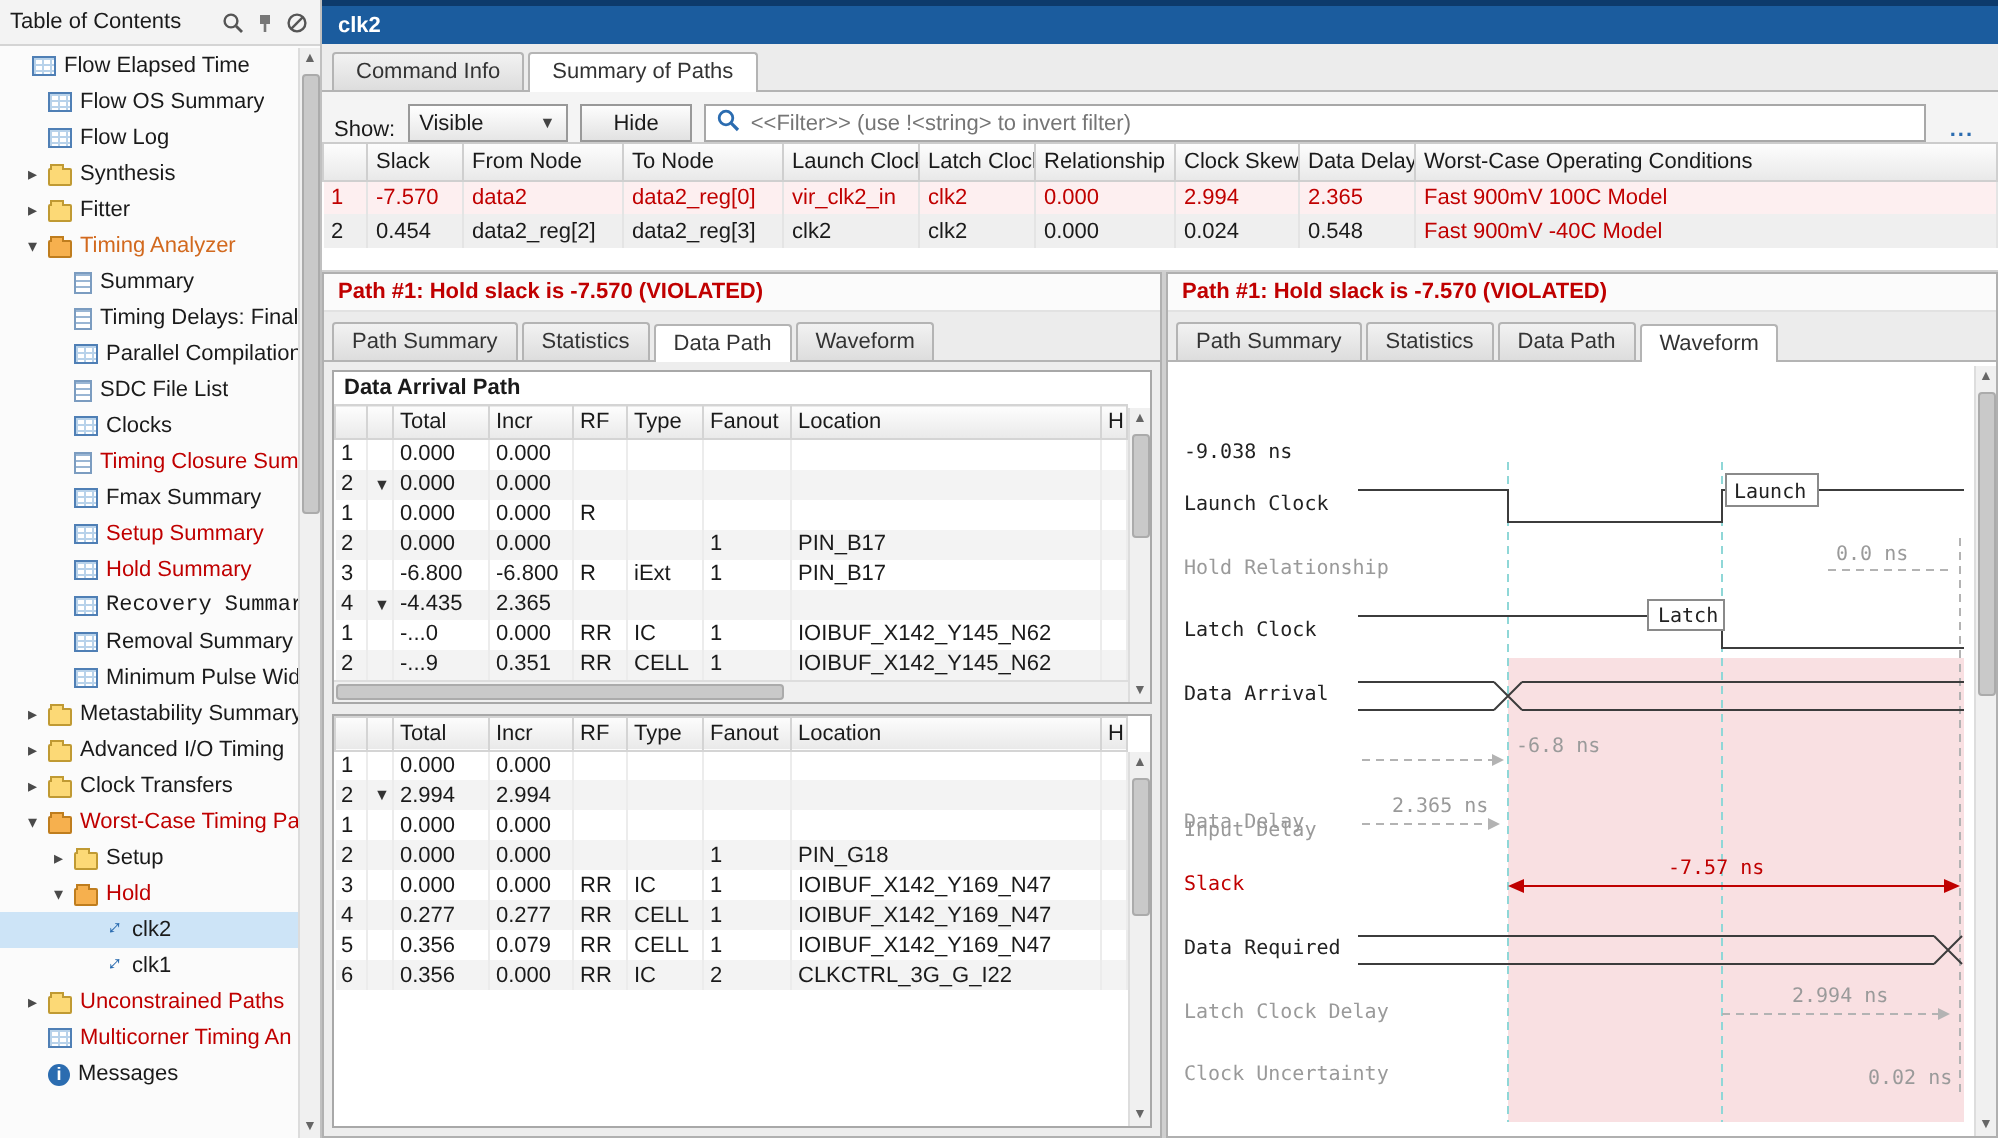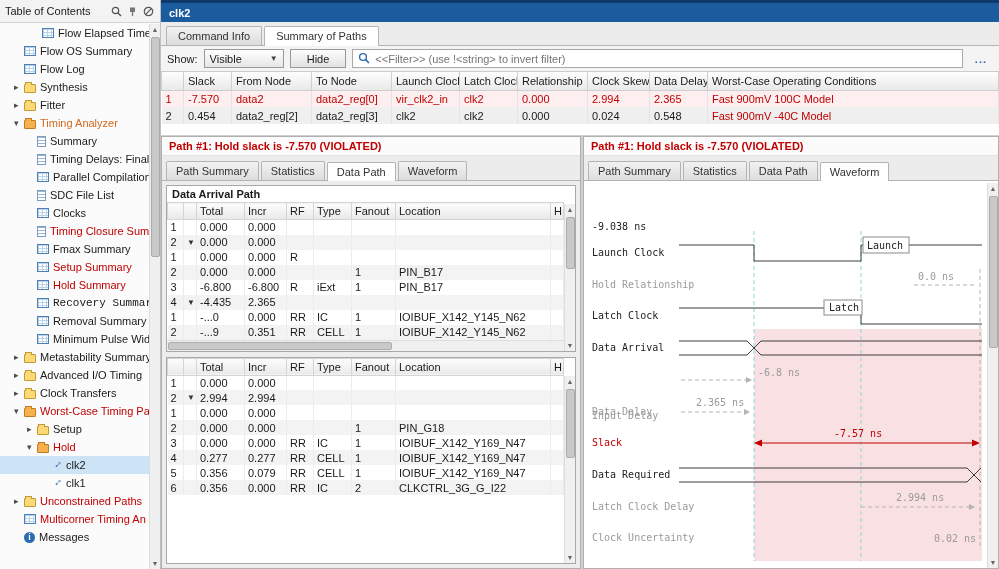--- a/index.html
+++ b/index.html
@@ -32,21 +32,21 @@
 .sarr{height:11px;font-size:7px;color:#666;line-height:11px}
 .strack{flex:1;width:9px;position:relative}
 .sthumb{position:absolute;top:2px;left:0;width:9px;height:42%;background:#c9c9c9;border:1px solid #ababab;border-radius:2px}
 
 
 .main{position:absolute;left:161px;top:0;width:838px;height:569px;display:flex;flex-direction:column;background:#fff}
 .titlebar{height:22px;background:#1b5c9e;border-top:3px solid #0d3a6b;color:#fff;font-weight:bold;display:flex;align-items:center;padding:0 8px;flex:0 0 auto}
 .tabbar{display:flex;align-items:flex-end;background:#ececec;border-bottom:1px solid #b4b4b4;padding-left:5px;height:24px;flex:0 0 auto}
 .tab{padding:3px 11px 3px;border:1px solid #b4b4b4;border-bottom:none;background:linear-gradient(#f2f2f2,#ddd);margin-right:2px;border-radius:2px 2px 0 0;color:#333;white-space:nowrap;cursor:default}
 .tab.active{background:#fff;position:relative;top:1px;padding-bottom:4px}
-.toolbar{height:26px;display:flex;align-items:center;gap:6px;padding:0 6px;background:#f4f4f4;border-bottom:1px solid #ccc;flex:0 0 auto}
+.toolbar{height:26px;display:flex;align-items:flex-end;gap:6px;padding:0 6px;background:#f4f4f4;border-bottom:1px solid #ccc;flex:0 0 auto}
 .select{border:1px solid #999;background:linear-gradient(#fff,#e6e6e6);padding:1px 5px;display:flex;align-items:center;gap:28px;height:19px;cursor:default}
 .chev{font-size:8px;color:#444}
 .btn{border:1px solid #999;background:linear-gradient(#fdfdfd,#e2e2e2);padding:1px 16px;height:19px;display:flex;align-items:center;cursor:default}
 .filter{flex:1;display:flex;align-items:center;border:1px solid #a8a8a8;background:#fff;height:19px;padding:0 5px;gap:5px}
 .filter input{border:none;outline:none;flex:1;font-size:11px;font-family:"Liberation Sans",sans-serif;color:#666;background:transparent}
 .more-btn{color:#2b6cb0;font-weight:bold;padding:0 6px;letter-spacing:1px}
 
 
 .sum-wrap{height:64px;overflow:hidden;border-bottom:1px solid #d0d0d0;flex:0 0 auto}
 table{border-collapse:collapse;font-size:11px}
@@ -133,21 +133,21 @@
           </svg>
       </span>
       <span class="hicon">
         <svg width="11" height="11" viewBox="0 0 11 11">
             <circle cx="5.5" cy="5.5" r="4.2" fill="none" stroke="#555" stroke-width="1.2"></circle>
             <line x1="2.7" y1="8.3" x2="8.3" y2="2.7" stroke="#555" stroke-width="1.2"></line>
           </svg>
       </span>
     </div>
     <div class="tree">
-        <div class="ti" style="padding-left: 32px;">
+        <div class="ti" style="padding-left: 6px;">
           <span class="arr"></span>
           <span class="ic table-icon"></span>
           <span class="lbl c-black">Flow Elapsed Time</span>
         </div>
         <div class="ti" style="padding-left: 14px;">
           <span class="arr"></span>
           <span class="ic table-icon"></span>
           <span class="lbl c-black">Flow OS Summary</span>
         </div>
         <div class="ti" style="padding-left: 14px;">

